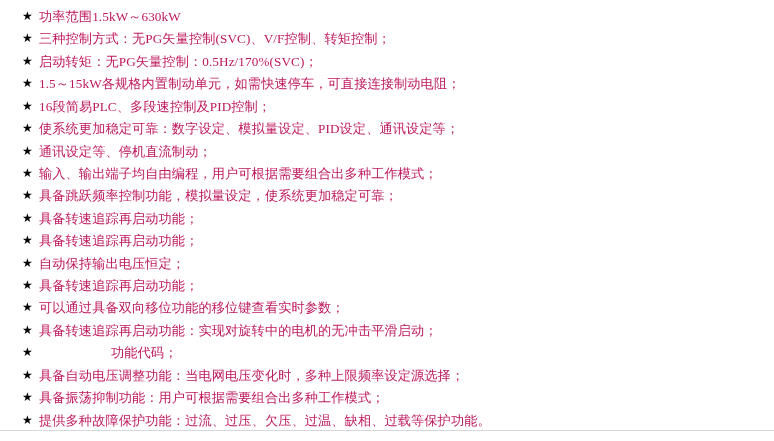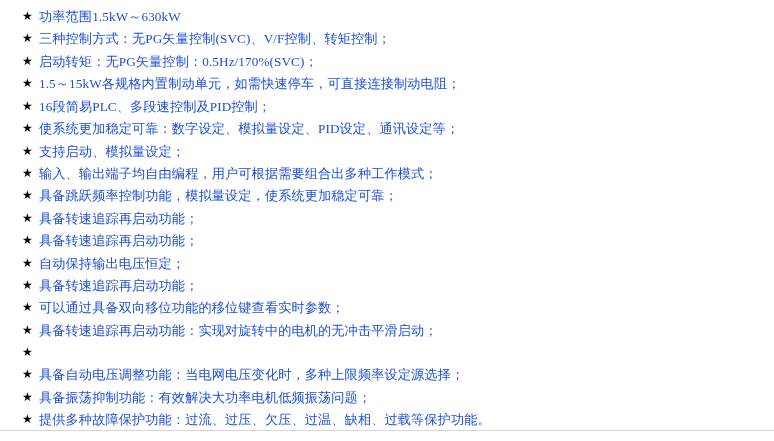--- a/index.html
+++ b/index.html
@@ -38,21 +38,21 @@
     font-size: 12px;
     line-height: 1.32;
     color: #000;
     text-align: left;
     padding-top: 1px;
   }
   .feature-text {
     flex: 1 1 auto;
     font-size: 13.2px;
     letter-spacing: 0.1px;
-    color: #1d4ed8;
+    color: #be185d;
     white-space: pre-wrap;
   }
   
   .feature-item.wrapped .feature-text {
     text-indent: 0;
     padding-left: 0;
   }
   .feature-item.wrapped .feature-text .cont {
     display: block;
     padding-left: 72px;
@@ -97,21 +97,21 @@
       <span class="feature-text">16段简易PLC、多段速控制及PID控制；</span>
     </li>
 
     <li class="feature-item">
       <span class="bullet">★</span>
       <span class="feature-text">使系统更加稳定可靠：数字设定、模拟量设定、PID设定、通讯设定等；</span>
     </li>
 
     <li class="feature-item">
       <span class="bullet">★</span>
-      <span class="feature-text">支持启动、模拟量设定；</span>
+      <span class="feature-text">通讯设定等、停机直流制动；</span>
     </li>
 
     <li class="feature-item">
       <span class="bullet">★</span>
       <span class="feature-text">输入、输出端子均自由编程，用户可根据需要组合出多种工作模式；</span>
     </li>
 
     <li class="feature-item">
       <span class="bullet">★</span>
       <span class="feature-text">具备跳跃频率控制功能，模拟量设定，使系统更加稳定可靠；</span>
@@ -142,31 +142,31 @@
       <span class="feature-text">可以通过具备双向移位功能的移位键查看实时参数；</span>
     </li>
 
     <li class="feature-item">
       <span class="bullet">★</span>
       <span class="feature-text">具备转速追踪再启动功能：实现对旋转中的电机的无冲击平滑启动；</span>
     </li>
 
     <li class="feature-item wrapped">
       <span class="bullet">★</span>
-      <span class="feature-text"></span>
+      <span class="feature-text"><span class="cont">功能代码；</span></span>
     </li>
 
     <li class="feature-item">
       <span class="bullet">★</span>
       <span class="feature-text">具备自动电压调整功能：当电网电压变化时，多种上限频率设定源选择；</span>
     </li>
 
     <li class="feature-item">
       <span class="bullet">★</span>
-      <span class="feature-text">具备振荡抑制功能：有效解决大功率电机低频振荡问题；</span>
+      <span class="feature-text">具备振荡抑制功能：用户可根据需要组合出多种工作模式；</span>
     </li>
 
     <li class="feature-item">
       <span class="bullet">★</span>
       <span class="feature-text">提供多种故障保护功能：过流、过压、欠压、过温、缺相、过载等保护功能。</span>
     </li>
 
   </ul>
   <div class="footer-rule"></div>
 </div>

